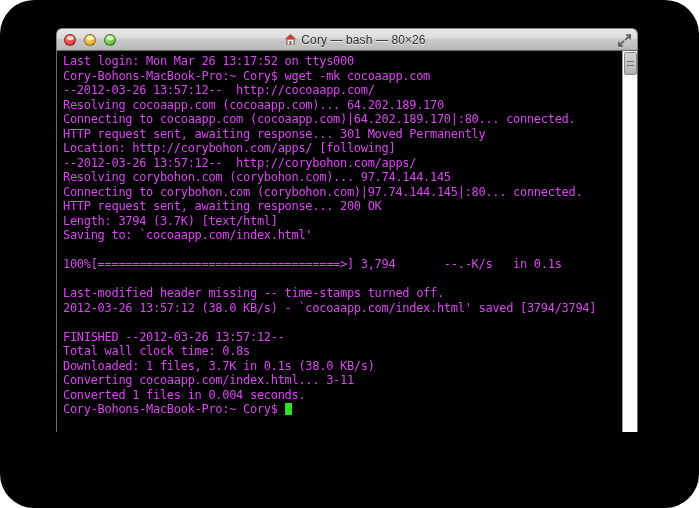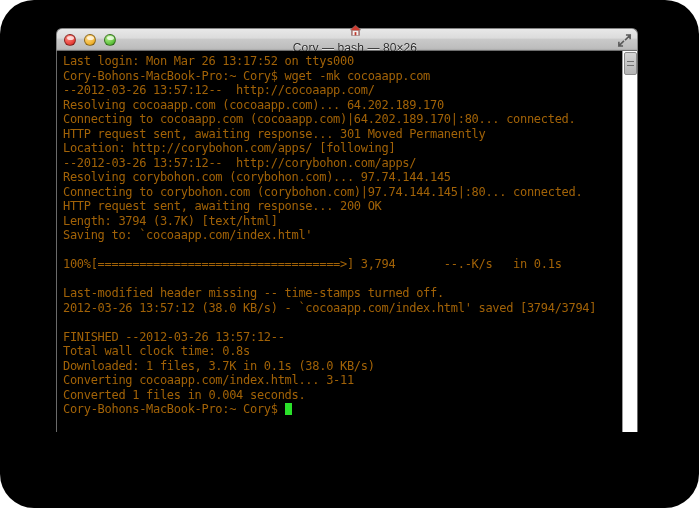--- a/index.html
+++ b/index.html
@@ -75,21 +75,20 @@
   .light.zoom   { background: radial-gradient(circle at 35% 30%, #b6ef8c, #5ec23c 65%, #3d9022); }
 
   #title-text-wrap {
     position: absolute;
     left: 16px; right: 0;
     display: flex;
     align-items: center;
     justify-content: center;
     gap: 4px;
     pointer-events: none;
-    flex-direction: column;
   }
   #window-title {
     font-family: "Liberation Sans", sans-serif;
     font-size: 12px;
     color: #2e2e2e;
     text-shadow: 0 1px 0 rgba(255,255,255,0.75);
     letter-spacing: 0.1px;
   }
   #home-icon { width: 13px; height: 13px; display: block; }
 
@@ -114,21 +113,21 @@
   }
 
   #terminal-output {
     position: absolute;
     left: 6px;
     top: 3px;
     margin: 0;
     font-family: "DejaVu Sans Mono", monospace;
     font-size: 12px;
     line-height: 14.5px;
-    color: #a16207;
+    color: #d946ef;
     white-space: pre;
     letter-spacing: -0.30px;
   }
   #cursor-block {
     display: inline-block;
     width: 7px;
     height: 12px;
     background: #2ae02a;
     vertical-align: -2px;
   }

